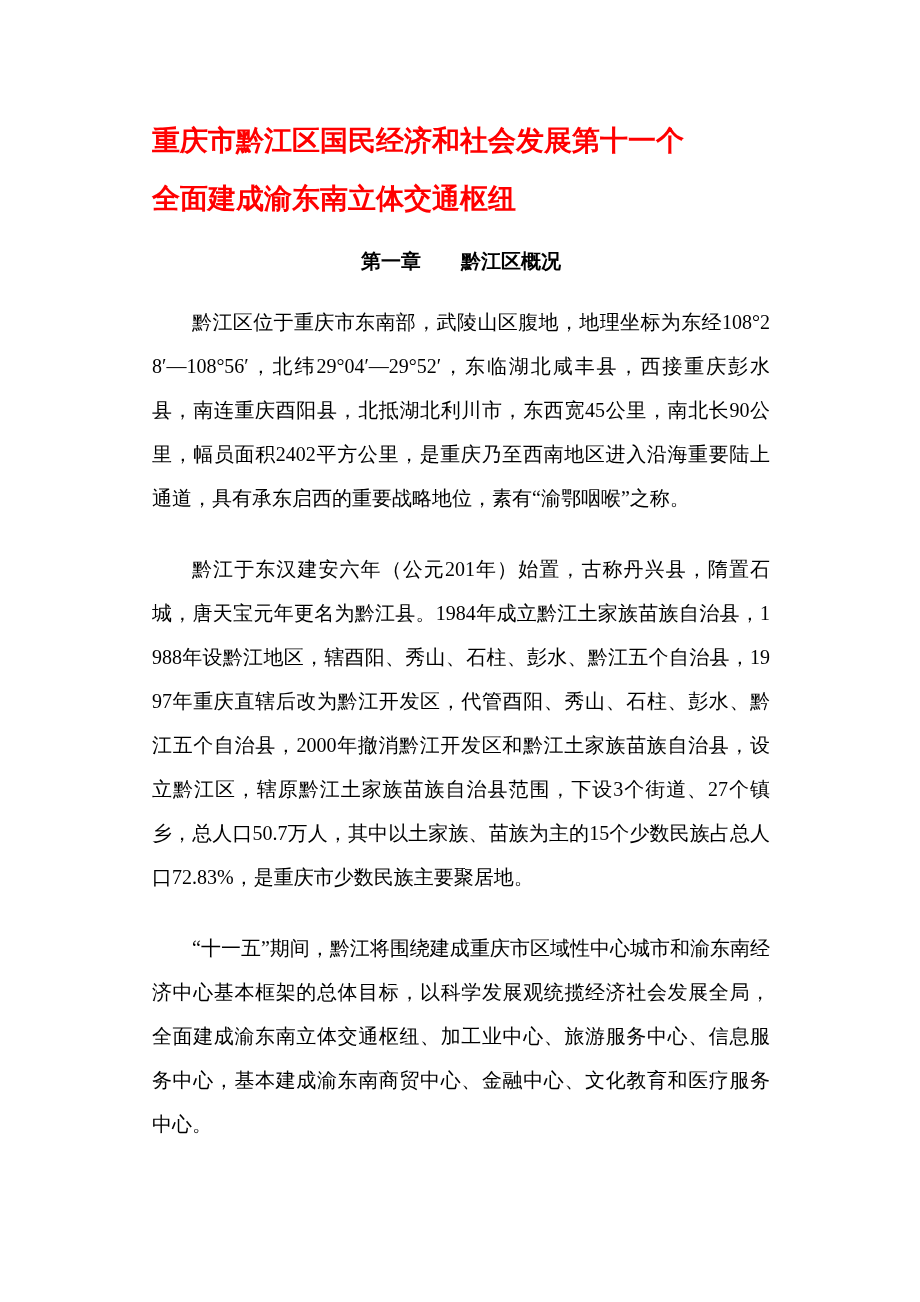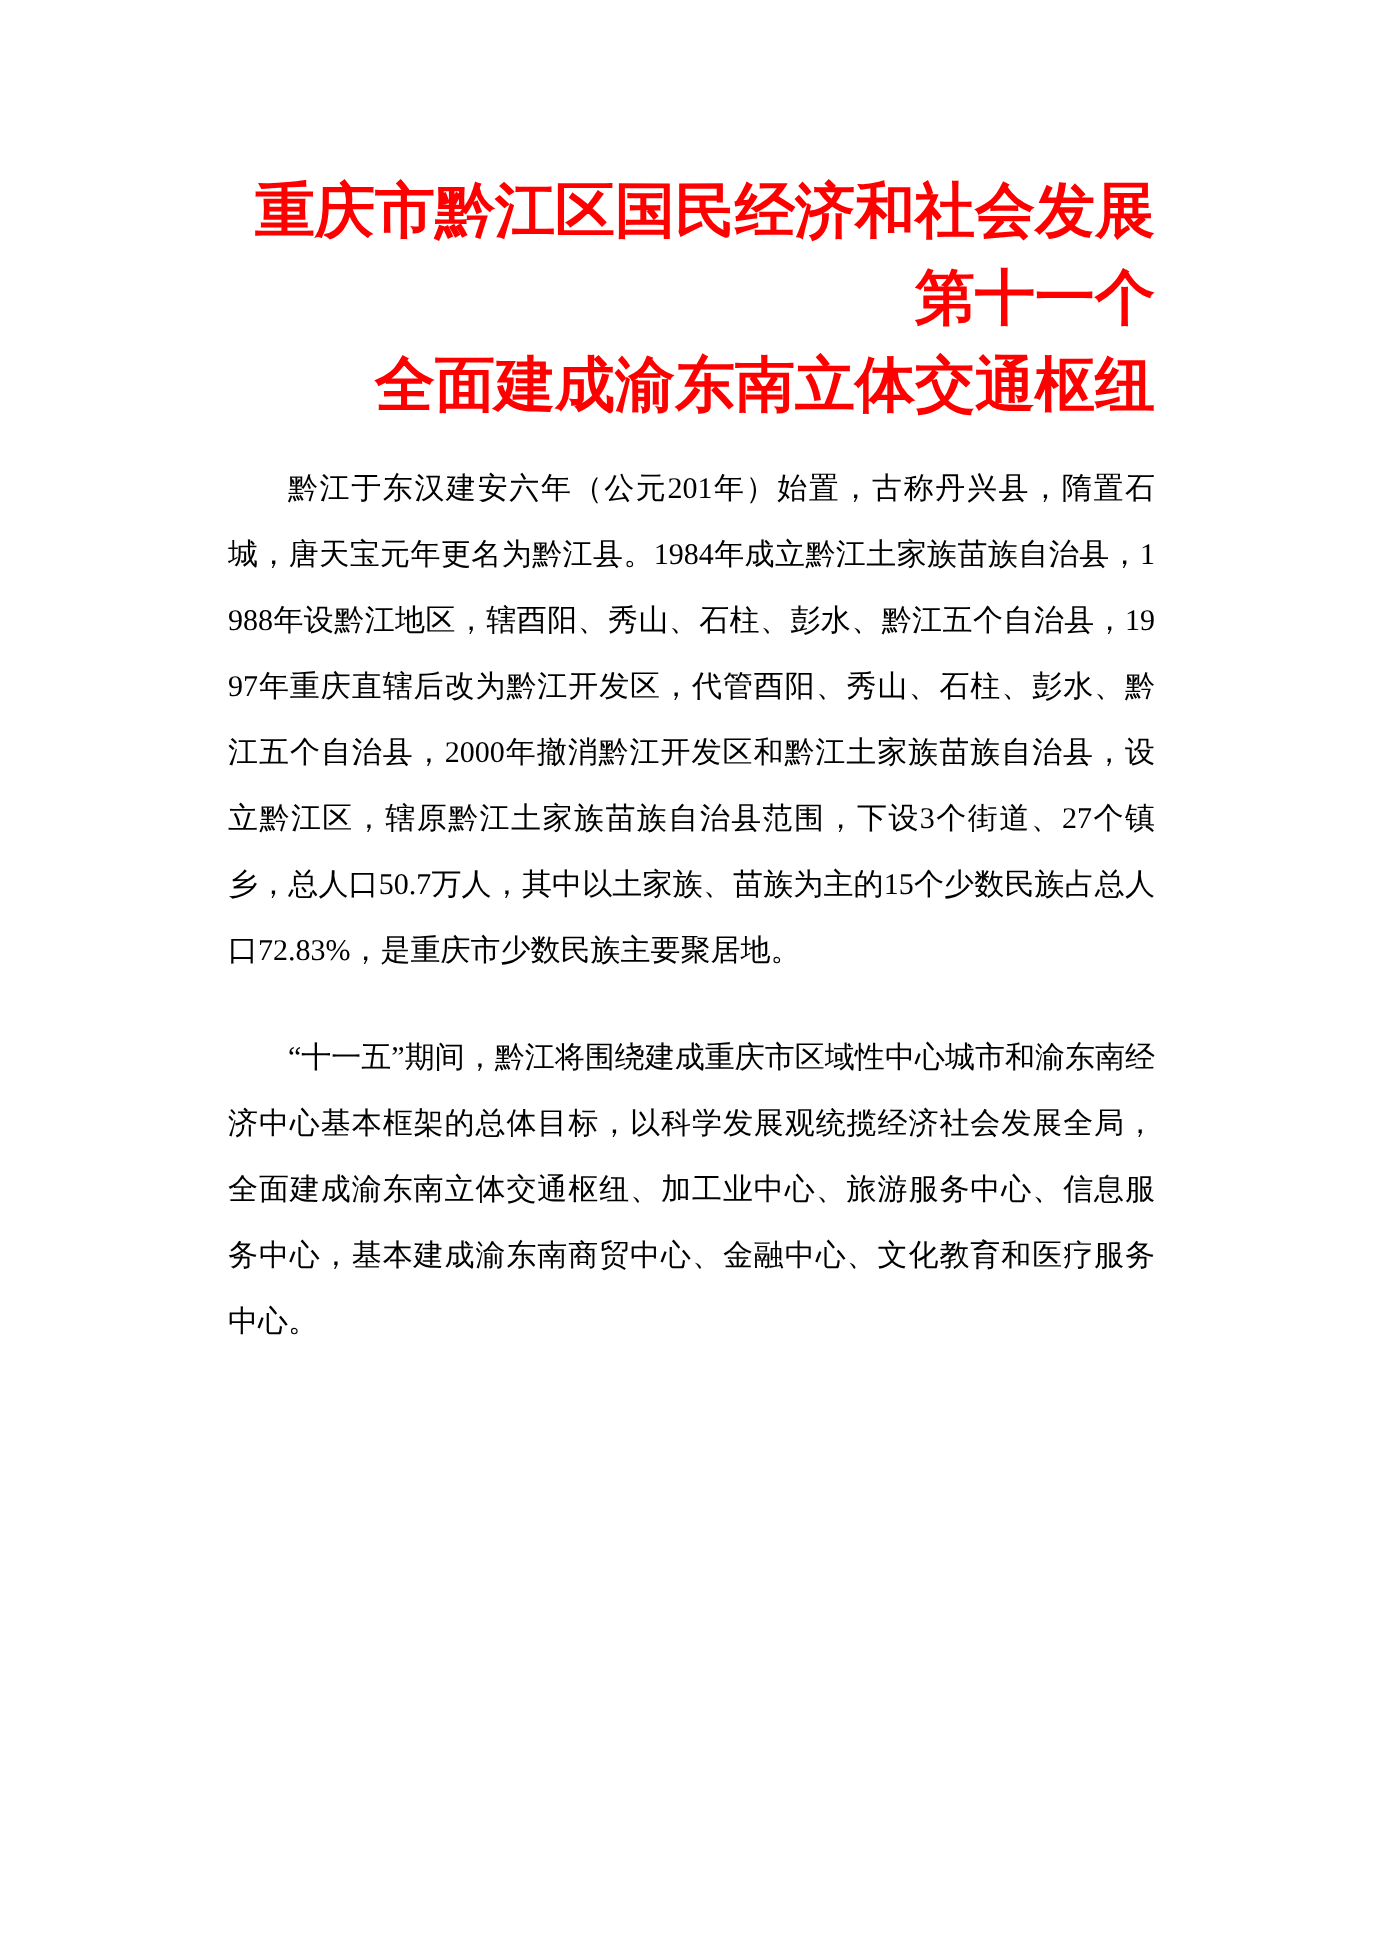--- a/index.html
+++ b/index.html
@@ -14,22 +14,22 @@
     margin: 0 auto;
     background: #ffffff;
     box-sizing: border-box;
     padding: 112px 150px 40px 152px;
     overflow: hidden;
     font-family: "Liberation Serif", "DejaVu Serif", serif;
     color: #000000;
   }
   .doc-title {
     margin: 0 0 18px 0;
-    text-align: right;
-    font-size: 40px;
+    text-align: left;
+    font-size: 28px;
     font-weight: bold;
     line-height: 58px;
     color: #ff0000;
   }
   .doc-title .title-line {
     display: block;
   }
   .chapter-heading {
     margin: 16px 0 24px 0;
     text-align: center;
@@ -51,20 +51,22 @@
 </head>
 <body>
 
 <div class="page">
 
   <h1 class="doc-title">
     <span class="title-line" style="color: rgb(255, 0, 0);">重庆市黔江区国民经济和社会发展第十一个</span>
     <span class="title-line" style="color: rgb(255, 0, 0);">全面建成渝东南立体交通枢纽</span>
   </h1>
 
+  <h2 class="chapter-heading">第一章　　黔江区概况</h2>
 
+  <p class="body-para">黔江区位于重庆市东南部，武陵山区腹地，地理坐标为东经108°28′—108°56′，北纬29°04′—29°52′，东临湖北咸丰县，西接重庆彭水县，南连重庆酉阳县，北抵湖北利川市，东西宽45公里，南北长90公里，幅员面积2402平方公里，是重庆乃至西南地区进入沿海重要陆上通道，具有承东启西的重要战略地位，素有“渝鄂咽喉”之称。</p>
 
   <p class="body-para">黔江于东汉建安六年（公元201年）始置，古称丹兴县，隋置石城，唐天宝元年更名为黔江县。1984年成立黔江土家族苗族自治县，1988年设黔江地区，辖酉阳、秀山、石柱、彭水、黔江五个自治县，1997年重庆直辖后改为黔江开发区，代管酉阳、秀山、石柱、彭水、黔江五个自治县，2000年撤消黔江开发区和黔江土家族苗族自治县，设立黔江区，辖原黔江土家族苗族自治县范围，下设3个街道、27个镇乡，总人口50.7万人，其中以土家族、苗族为主的15个少数民族占总人口72.83%，是重庆市少数民族主要聚居地。</p>
 
 
   <p class="body-para">“十一五”期间，黔江将围绕建成重庆市区域性中心城市和渝东南经济中心基本框架的总体目标，以科学发展观统揽经济社会发展全局，全面建成渝东南立体交通枢纽、加工业中心、旅游服务中心、信息服务中心，基本建成渝东南商贸中心、金融中心、文化教育和医疗服务中心。</p>
 
 </div>
 
 </body></html>

